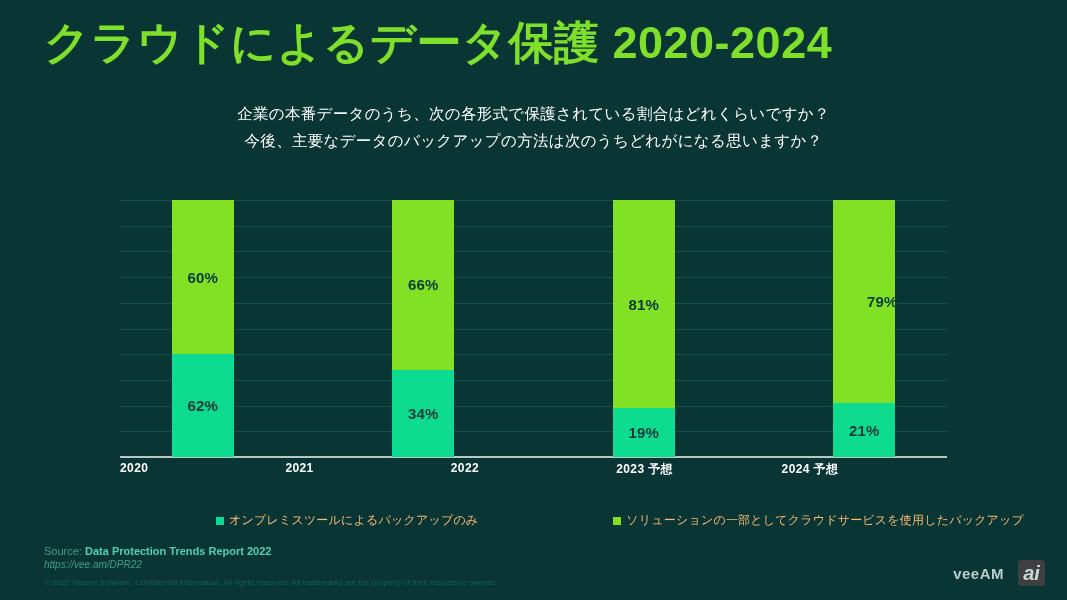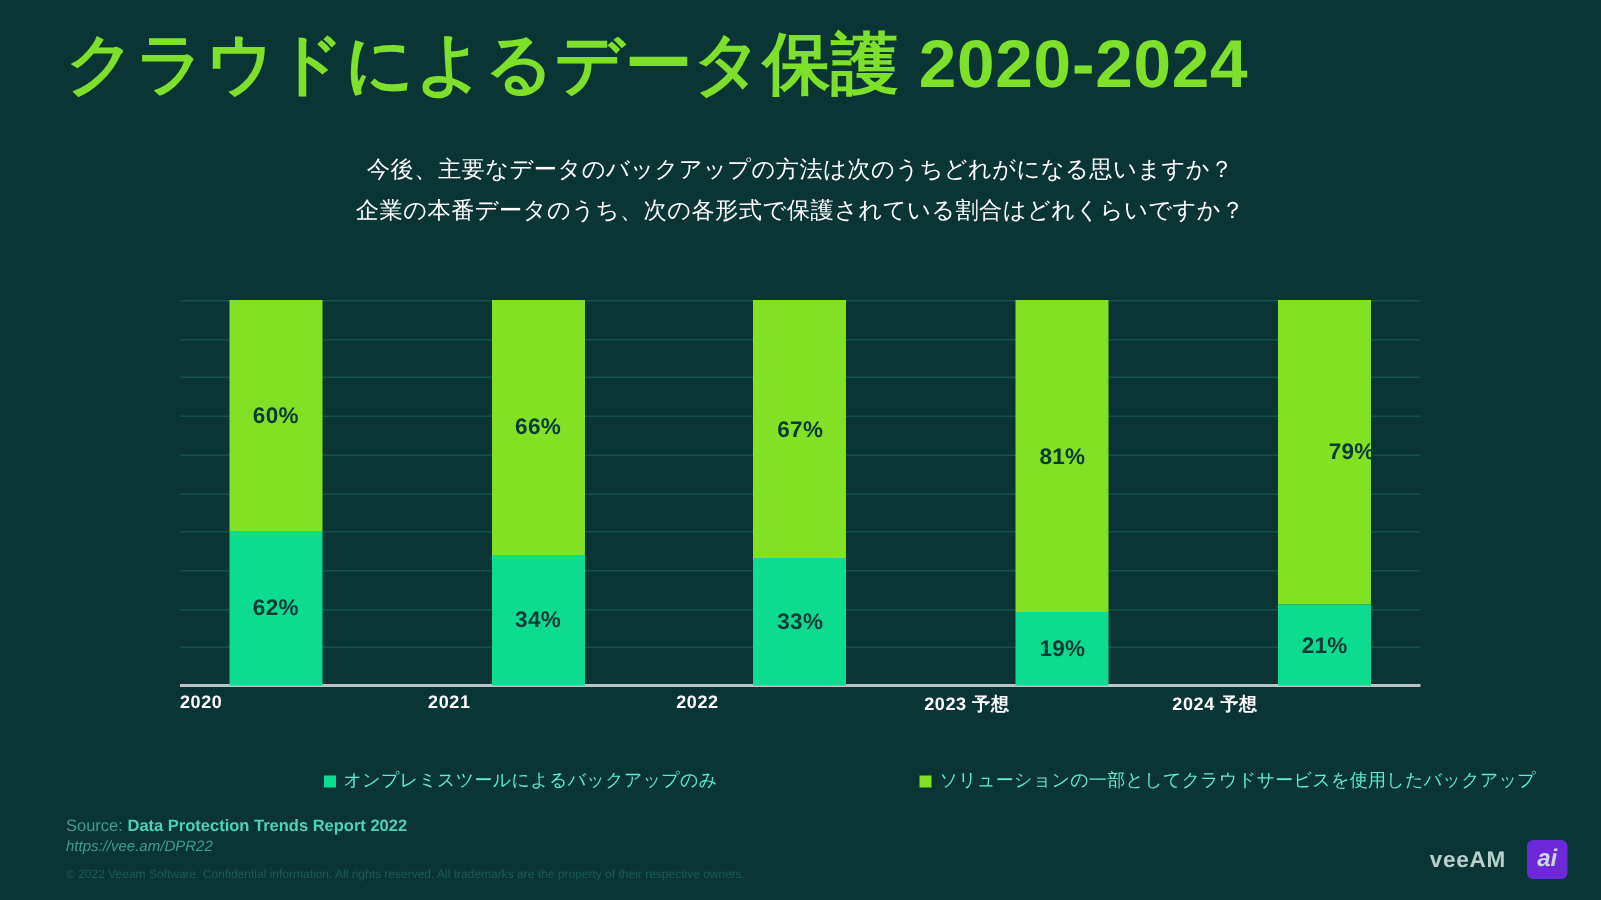--- a/index.html
+++ b/index.html
@@ -141,21 +141,21 @@
   .legend-item.second { margin-left:135px; }
   .legend-swatch {
     width:8px; height:8px;
     margin-right:5px;
     flex:none;
   }
   .sw-onprem { background:#0ddc90; }
   .sw-cloud  { background:#82e025; }
   .legend-text {
     font-size:12px;
-    color:#5eead4;
+    color:#fdba74;
     letter-spacing:0.2px;
   }
 
   
   .footer { position:absolute; left:44px; top:544px; }
   .src-line {
     font-size:11px;
     line-height:14px;
     color:#3f9c8f;
     white-space:nowrap;
@@ -188,41 +188,41 @@
   .veeam-logo {
     font-size:15px;
     font-weight:bold;
     color:#b9cfcb;
     letter-spacing:0.5px;
     line-height:1;
   }
   .partner-logo {
     width:27px; height:26px;
     border-radius:4px;
-    background:#6d28d9;
+    background:#404040;
     color:#c9dbd8;
-    font-size:16px;
+    font-size:20px;
     font-style:italic;
     font-weight:bold;
     display:flex;
     align-items:center;
     justify-content:center;
     line-height:1;
   }
 </style>
 </head>
 <body>
 
 <div class="slide">
 
   <h1 class="title">クラウドによるデータ保護 2020-2024</h1>
 
   <div class="subtitle">
+    <div class="line">企業の本番データのうち、次の各形式で保護されている割合はどれくらいですか？</div>
     <div class="line">今後、主要なデータのバックアップの方法は次のうちどれがになる思いますか？</div>
-    <div class="line">企業の本番データのうち、次の各形式で保護されている割合はどれくらいですか？</div>
   </div>
 
   <div class="chart">
     <div class="gridlines">
         <div class="gridline" style="top: 0%;"></div>
         <div class="gridline" style="top: 10%;"></div>
         <div class="gridline" style="top: 20%;"></div>
         <div class="gridline" style="top: 30%;"></div>
         <div class="gridline" style="top: 40%;"></div>
         <div class="gridline" style="top: 50%;"></div>
@@ -249,30 +249,20 @@
             <div class="seg seg-cloud" style="height: 66%;">
               <span class="seg-label">66%</span>
             </div>
             <div class="seg seg-onprem" style="height: 34%;">
               <span class="seg-label">34%</span>
             </div>
           </div>
         </div>
         <div class="bar-slot">
           <div class="bar">
-            <div class="seg seg-cloud" style="height: 67%;">
-              <span class="seg-label">67%</span>
-            </div>
-            <div class="seg seg-onprem" style="height: 33%;">
-              <span class="seg-label">33%</span>
-            </div>
-          </div>
-        </div>
-        <div class="bar-slot">
-          <div class="bar">
             <div class="seg seg-cloud" style="height: 81%;">
               <span class="seg-label">81%</span>
             </div>
             <div class="seg seg-onprem" style="height: 19%;">
               <span class="seg-label">19%</span>
             </div>
           </div>
         </div>
         <div class="bar-slot">
           <div class="bar">

